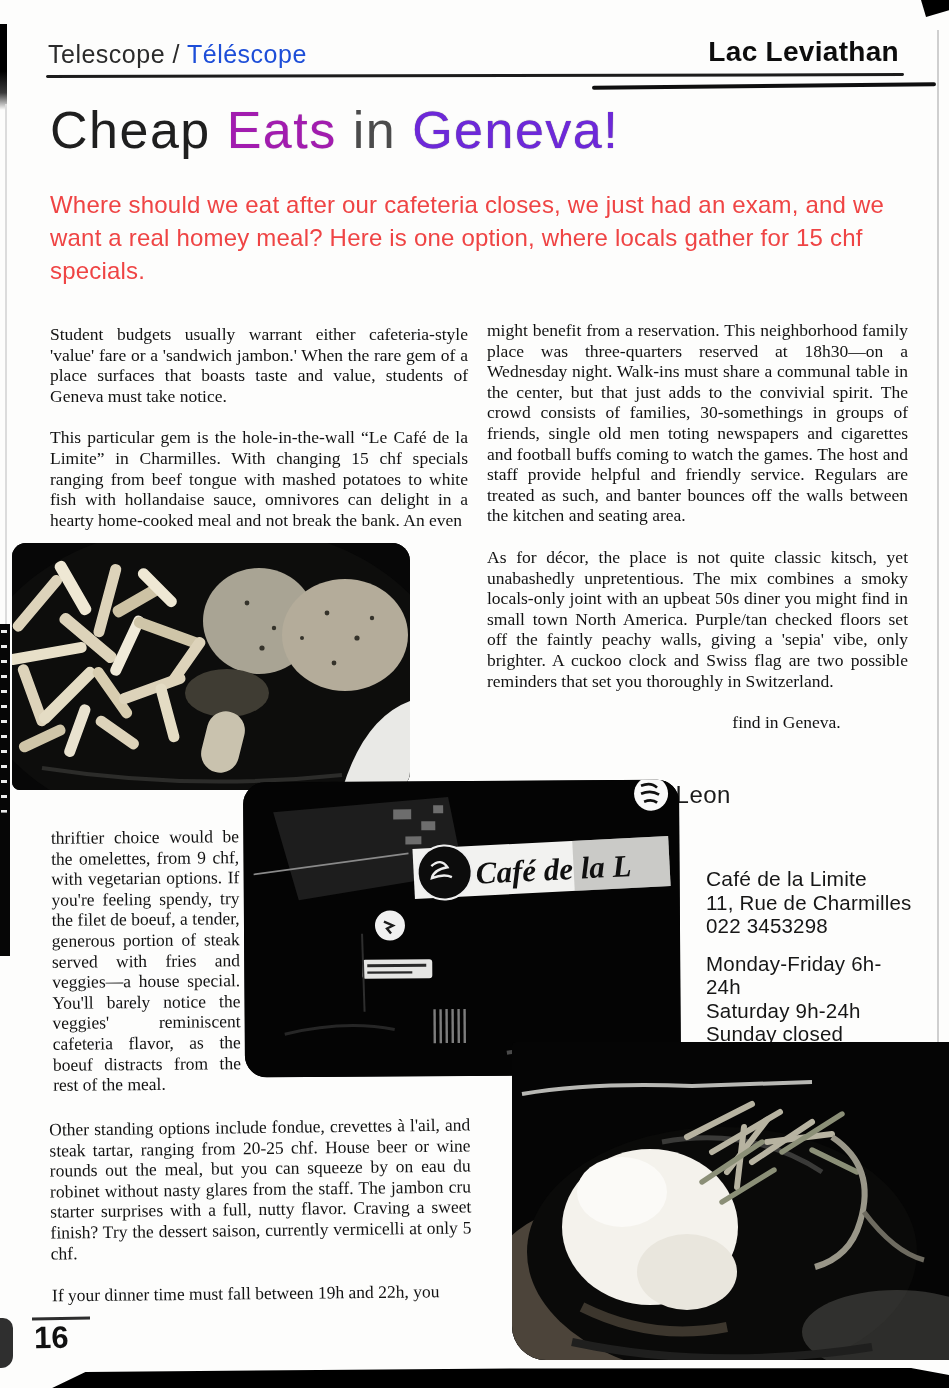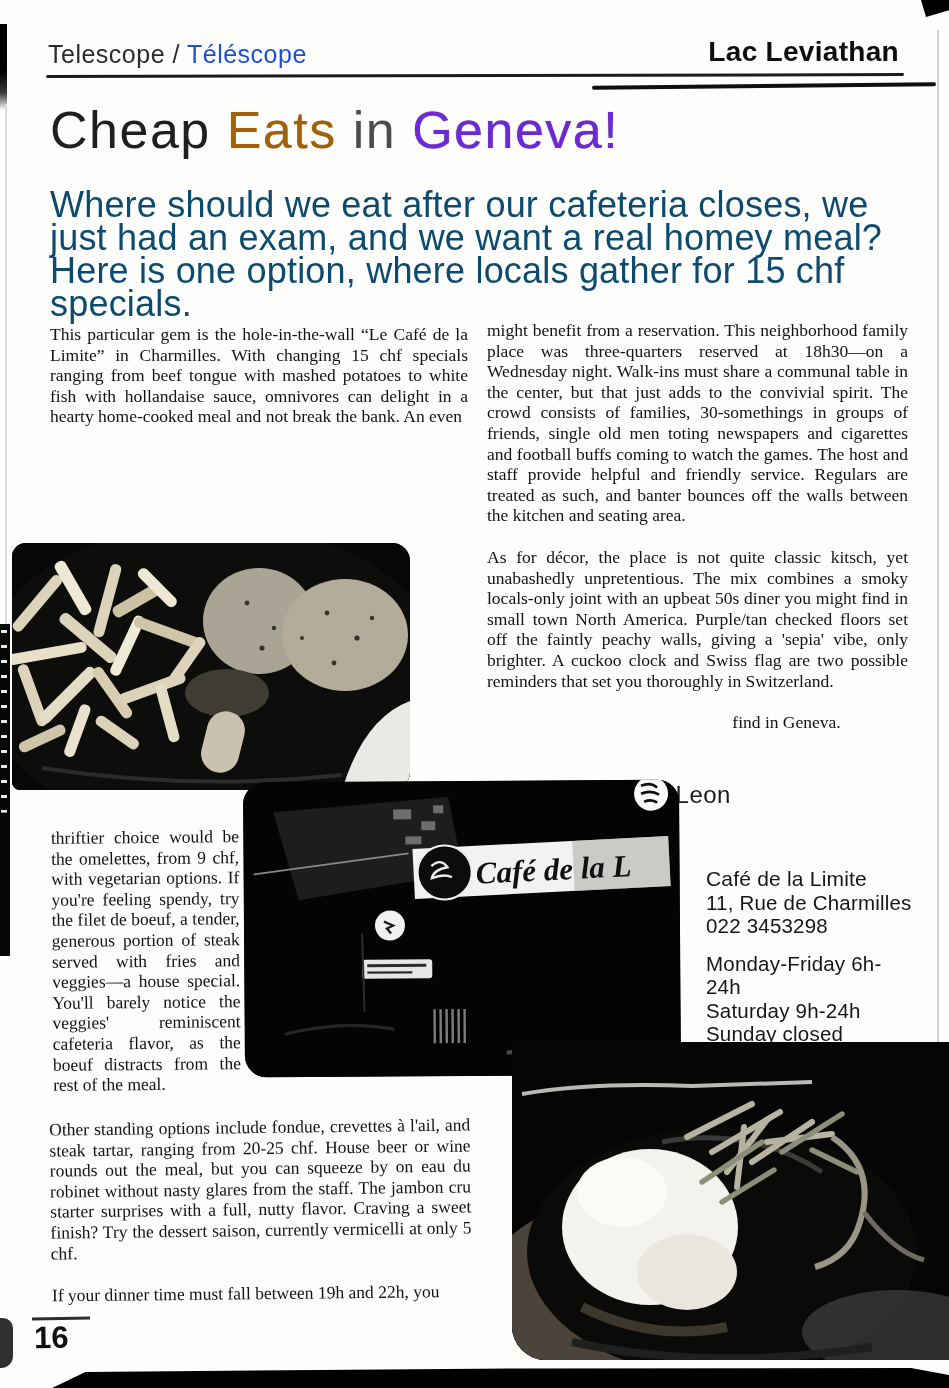--- a/index.html
+++ b/index.html
@@ -10,24 +10,24 @@
   }
   .abs{position:absolute;}
   
   .hdr-left{left:48px;top:40px;font-family:"Liberation Sans",sans-serif;font-size:25px;letter-spacing:.5px;color:#2b2b2b;}
   .hdr-left .sec{color:#1d4ed8;}
   .hdr-right{right:50px;top:36px;font-family:"Liberation Sans",sans-serif;font-size:28px;font-weight:bold;letter-spacing:.3px;color:#0d0d0d;}
   .rule1{left:46px;top:74px;width:858px;height:3px;background:#1c1c1c;border-radius:2px;transform:rotate(-.12deg);}
   .rule2{left:592px;top:84px;width:344px;height:4px;background:#0f0f0f;border-radius:3px;transform:rotate(-.6deg);}
   
   .title{left:50px;top:100px;font-family:"Liberation Sans",sans-serif;font-size:52px;letter-spacing:1.5px;color:#1f1f1f;white-space:nowrap;}
-  .title .t-faded{color:#a16207;text-shadow:0 0 1px #bdbdbd;}
+  .title .t-faded{color:#a21caf;text-shadow:0 0 1px #bdbdbd;}
   .title .t-mid{color:#4c4c4c;}
   .title .t-mottle{color:#6d28d9;text-shadow:0 0 1px #666;}
-  .intro{left:50px;top:188px;width:845px;font-family:"Liberation Sans",sans-serif;font-size:36px;line-height:33px;letter-spacing:.2px;color:#0c4a6e;}
+  .intro{left:50px;top:188px;width:845px;font-family:"Liberation Sans",sans-serif;font-size:24px;line-height:33px;letter-spacing:.2px;color:#ef4444;}
   
   .body-copy{font-size:17.5px;line-height:20.6px;text-align:justify;color:#121212;}
   .body-copy p{margin:0 0 21px 0;}
   .col-left{left:50px;top:324px;width:418px;}
   .col-right{left:487px;top:320px;width:421px;}
   .tail-line{text-align:center;padding-left:178px;}
   .narrow-col{left:52px;top:827px;width:188px;transform:rotate(-.5deg);}
   .bottom-para{left:50px;top:1117px;width:421px;transform:rotate(-.7deg);}
   .cont-line{left:52px;top:1283px;width:440px;transform:rotate(-.6deg);text-align:left;}
   
@@ -73,20 +73,21 @@
     <span>Telescope /</span><span class="sec"> Téléscope</span>
   </div>
   <div class="abs hdr-right">Lac Leviathan</div>
   <div class="abs rule1"></div>
   <div class="abs rule2"></div>
 
   <h1 class="abs title" style="margin:0;font-weight:normal;"><span>Cheap </span><span class="t-faded">Eats</span><span class="t-mid"> in </span><span class="t-mottle">Geneva!</span></h1>
   <p class="abs intro" style="margin:0;">Where should we eat after our cafeteria closes, we just had an exam, and we want a real homey meal?  Here is one option, where locals gather for 15 chf specials.</p>
 
   <div class="abs col-left body-copy">
+    <p>Student budgets usually warrant either cafeteria-style 'value' fare or a 'sandwich jambon.'  When the rare gem of a place surfaces that boasts taste and value, students of Geneva must take notice.</p>
     <p>This particular gem is the hole-in-the-wall “Le Café de la Limite” in Charmilles. With changing 15 chf specials ranging from beef tongue with mashed potatoes to white fish with hollandaise sauce, omnivores can delight in a hearty home-cooked meal and not break the bank.  An even</p>
   </div>
   <div class="abs col-right body-copy">
     <p>might benefit from a reservation.  This neighborhood family place was three-quarters reserved at 18h30—on a Wednesday night.  Walk-ins must share a communal table in the center, but that just adds to the convivial spirit.  The crowd consists of families, 30-somethings in groups of friends, single old men toting newspapers and cigarettes and football buffs coming to watch the games.  The host and staff provide helpful and friendly service.  Regulars are treated as such, and banter bounces off the walls between the kitchen and seating area.</p>
     <p>As for décor, the place is not quite classic kitsch, yet unabashedly unpretentious.  The mix combines a smoky locals-only joint with an upbeat 50s diner you might find in small town North America.  Purple/tan checked floors set off the faintly peachy walls, giving a 'sepia' vibe, only brighter.  A cuckoo clock and Swiss flag are two possible reminders that set you thoroughly in Switzerland.</p>
     <div class="tail-line">find in Geneva.</div>
   </div>
 
   <figure class="abs photo photo1">
     <svg width="398" height="247" viewBox="0 0 398 247">

